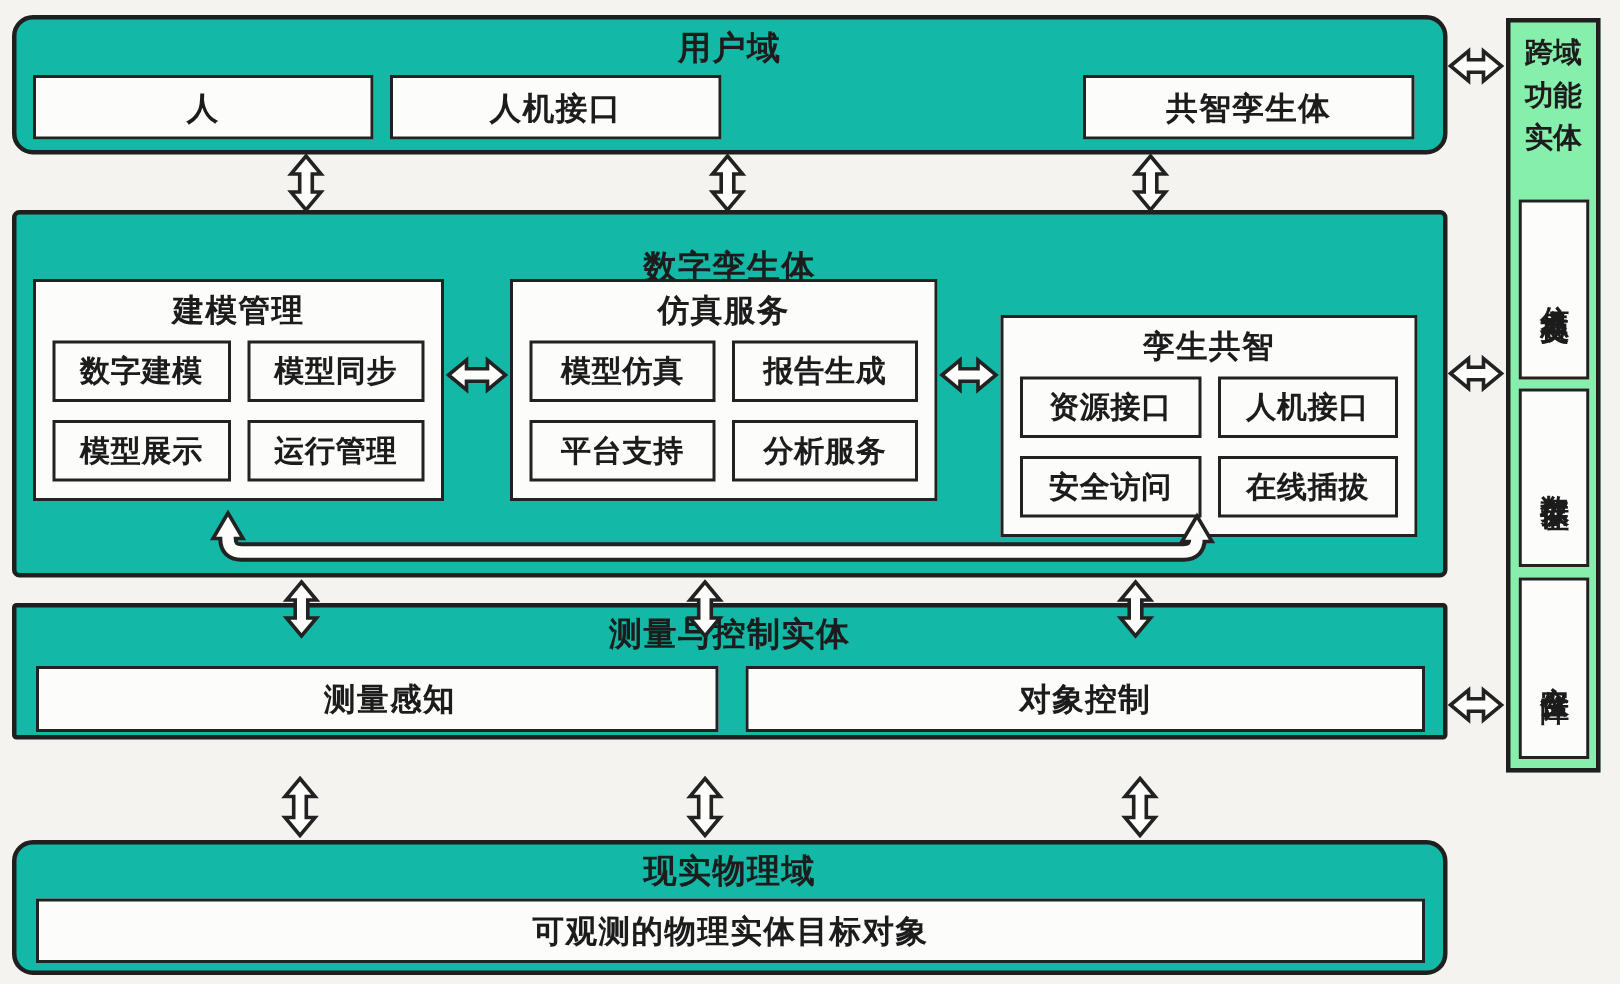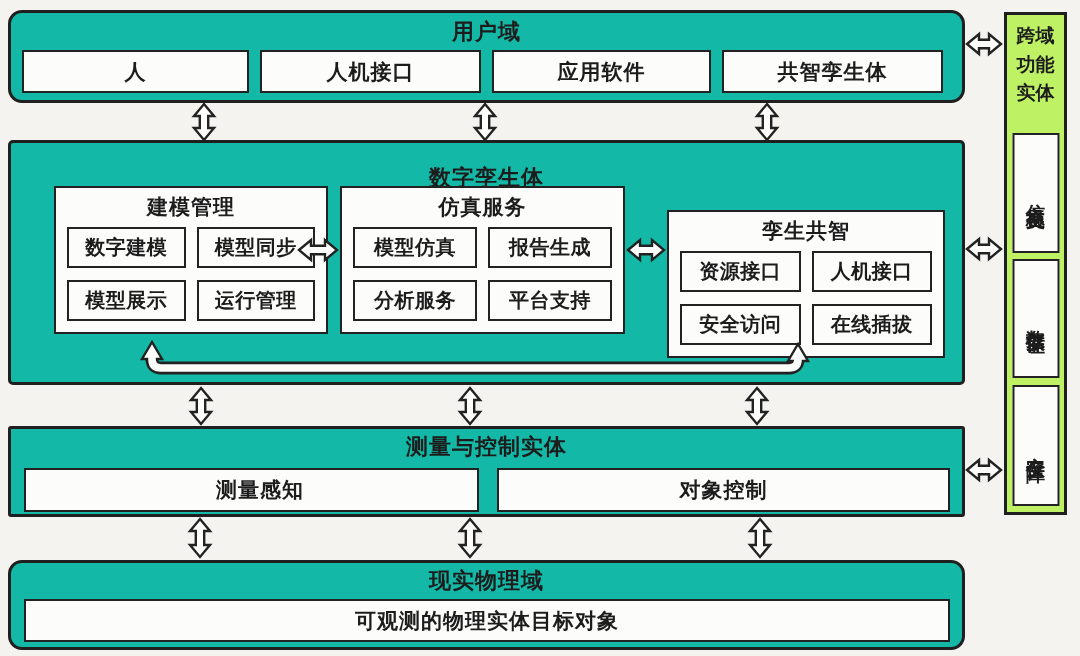--- a/index.html
+++ b/index.html
@@ -12,80 +12,79 @@
   .leaf{position:absolute;border:2.6px solid #222;background:#fcfcfb;box-sizing:border-box;
         display:flex;align-items:center;justify-content:center;
         font-size:21px;font-weight:700;letter-spacing:1px;white-space:nowrap;}
   .group{position:absolute;border:2.8px solid #222;background:#fcfcfb;box-sizing:border-box;
          display:flex;flex-direction:column;align-items:center;padding:5px 11px 11px;}
   .group-title{font-size:21px;font-weight:700;letter-spacing:1px;flex:0 0 auto;}
   .group-grid{display:grid;grid-template-columns:1fr 1fr;gap:12px 11px;width:100%;flex:1;margin-top:6px;}
   .cell{border:2.6px solid #222;background:#fcfcfb;display:flex;align-items:center;justify-content:center;
         font-size:20px;font-weight:700;letter-spacing:0.5px;white-space:nowrap;}
   .side{position:absolute;left:1004px;top:12px;width:63px;height:503px;border:3px solid #1f1f1f;
-        background:#bef264;box-sizing:border-box;}
+        background:#86efac;box-sizing:border-box;}
   .side-title{margin:7px auto 0;width:42px;text-align:center;font-size:19px;font-weight:700;
               line-height:1.5;word-break:break-all;}
   .side-item{position:absolute;left:50%;transform:translateX(-50%);width:47px;border:2.6px solid #222;
              background:#fcfcfb;box-sizing:border-box;display:flex;align-items:center;justify-content:center;
              writing-mode:vertical-rl;text-orientation:upright;font-size:19px;font-weight:700;letter-spacing:2px;}
   svg.arrows{position:absolute;left:0;top:0;pointer-events:none;}
   svg.arrows polygon{fill:#fdfdfc;stroke:#222;stroke-width:2.4;stroke-linejoin:miter;}
   .band-dark{fill:none;stroke:#222;stroke-width:13;}
   .band-light{fill:none;stroke:#fcfcfb;stroke-width:7.6;}
   .tri{fill:#fcfcfb;stroke:#222;stroke-width:2.4;stroke-linejoin:miter;}
 </style>
 </head>
 <body>
 
 <div class="canvas">
 
   <section class="box rounded" style="left:8px;top:10px;width:957px;height:93px;">
     <div class="box-title" style="top:4px;">用户域</div>
     <div class="leaf" style="left:11px;top:37px;width:227px;height:43px;">人</div>
     <div class="leaf" style="left:249px;top:37px;width:221px;height:43px;">人机接口</div>
-    <div class="leaf" style="left:481px;top:37px;width:219px;height:43px;">应用软件</div>
     <div class="leaf" style="left:711px;top:37px;width:221px;height:43px;">共智孪生体</div>
   </section>
 
   <section class="box soft" style="left:8px;top:140px;width:957px;height:245px;">
     <div class="box-title" style="top:20px;">数字孪生体</div>
   </section>
 
-  <div class="group" style="left:22px;top:186px;width:274px;height:148px;margin-left:32px;">
+  <div class="group" style="left:22px;top:186px;width:274px;height:148px;">
     <div class="group-title">建模管理</div>
     <div class="group-grid">
       <div class="cell">数字建模</div>
       <div class="cell">模型同步</div>
       <div class="cell">模型展示</div>
       <div class="cell">运行管理</div>
     </div>
   </div>
 
   <div class="group" style="left:340px;top:186px;width:285px;height:148px;">
     <div class="group-title">仿真服务</div>
     <div class="group-grid">
       <div class="cell">模型仿真</div>
       <div class="cell">报告生成</div>
+      <div class="cell">平台支持</div>
       <div class="cell">分析服务</div>
-      <div class="cell">平台支持</div>
     </div>
   </div>
 
   <div class="group" style="left:667px;top:186px;width:278px;height:148px;margin-top:24px;">
     <div class="group-title">孪生共智</div>
     <div class="group-grid">
       <div class="cell">资源接口</div>
       <div class="cell">人机接口</div>
       <div class="cell">安全访问</div>
       <div class="cell">在线插拔</div>
     </div>
   </div>
 
-  <section class="box" style="left:8px;top:426px;width:957px;height:91px;border-radius:3px;">
+  <section class="box" style="left:8px;top:402px;width:957px;height:91px;border-radius:3px;">
     <div class="box-title" style="top:3px;">测量与控制实体</div>
     <div class="leaf" style="left:13px;top:39px;width:455px;height:44px;padding-left:17px;">测量感知</div>
     <div class="leaf" style="left:486px;top:39px;width:453px;height:44px;">对象控制</div>
   </section>
 
   <section class="box rounded" style="left:8px;top:560px;width:957px;height:90px;">
     <div class="box-title" style="top:3px;">现实物理域</div>
     <div class="leaf" style="left:13px;top:36px;width:926px;height:43px;">可观测的物理实体目标对象</div>
   </section>
 

